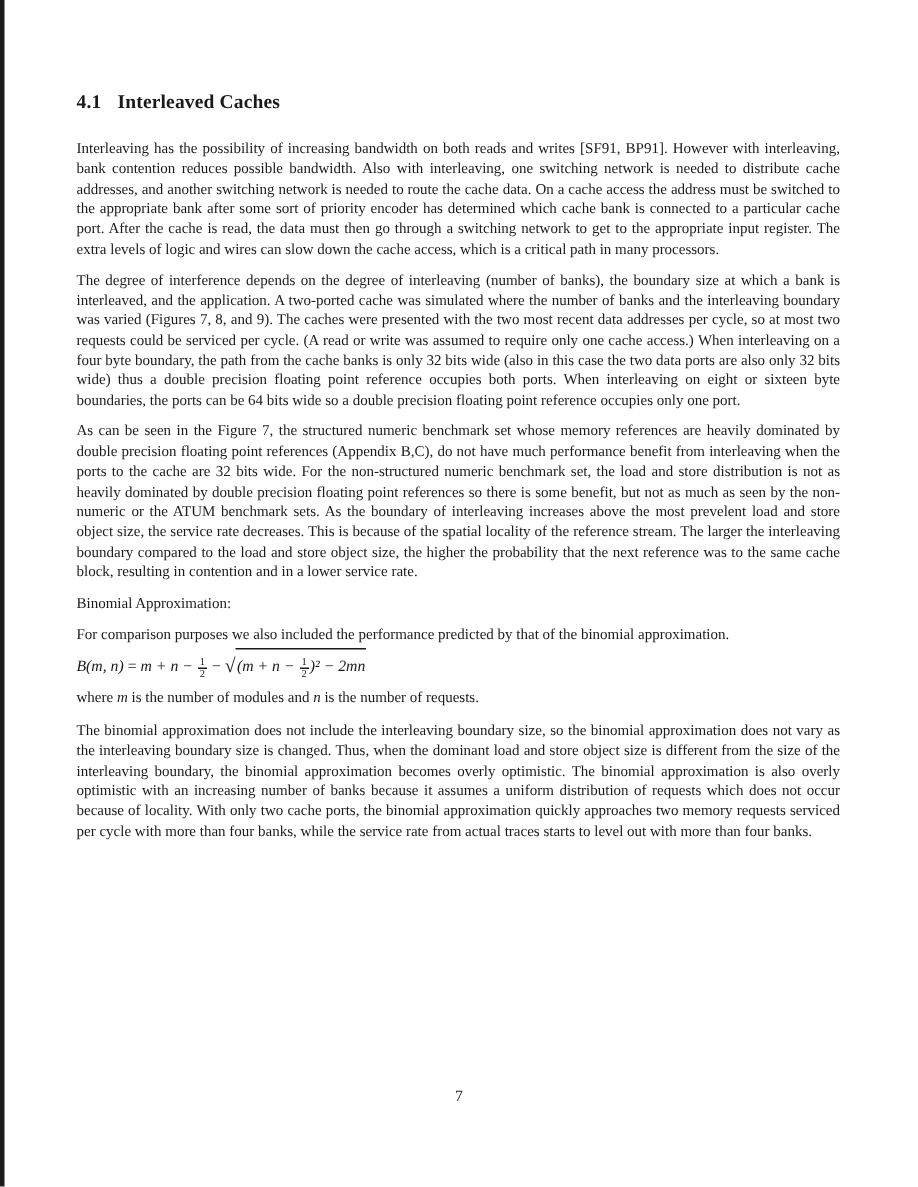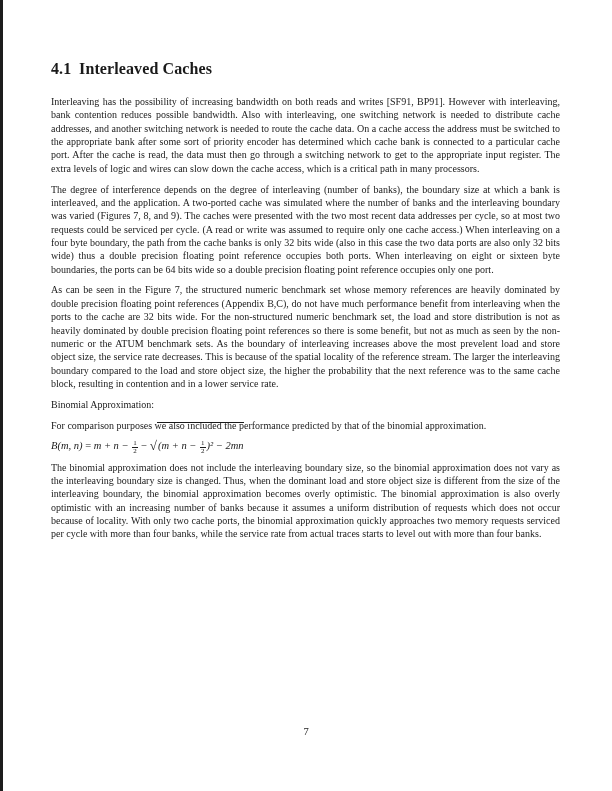--- a/index.html
+++ b/index.html
@@ -23,21 +23,21 @@
     height: 791px;
     background: #1c1c1c;
   }
   .page {
     position: absolute;
     left: 51px;
     top: 60px;
     width: 509px;
   }
   .section-heading {
-    font-size: 16px;
+    font-size: 13px;
     font-weight: bold;
     margin: 0 0 17px 0;
     letter-spacing: 0.1px;
   }
   .section-heading .num {
     display: inline-block;
     width: 24px;
   }
   p {
     margin: 0 0 7.5px 0;
@@ -62,21 +62,21 @@
     margin: 0 1px;
   }
   .frac span { display: block; }
   .frac .num-part { border-bottom: 0.8px solid #1a1a1a; padding: 0 1px; }
   .sqrt-sign {
     font-size: 13px;
     vertical-align: -1px;
   }
   .radicand {
     border-top: 0.9px solid #1a1a1a;
-    padding-top: 17px;
+    padding-top: 6px;
     padding-left: 1px;
   }
   .where-line { margin-bottom: 9px; }
   .page-number {
     position: absolute;
     top: 726px;
     left: 0;
     width: 612px;
     text-align: center;
     font-size: 10.5px;
@@ -109,17 +109,24 @@
       <span>2</span>
     </span>
     <span>−</span>
     <span class="sqrt-sign">√</span><span class="radicand"><i>(m + n −</i>
       <span class="frac">
         <span class="num-part">1</span>
         <span>2</span>
       </span><i>)² − 2mn</i></span>
   </div>
 
+  <p class="where-line">
+    <span>where</span>
+    <i>m</i>
+    <span>is the number of modules and</span>
+    <i>n</i>
+    <span>is the number of requests.</span>
+  </p>
 
   <p>The binomial approximation does not include the interleaving boundary size, so the binomial approximation does not vary as the interleaving boundary size is changed. Thus, when the dominant load and store object size is different from the size of the interleaving boundary, the binomial approximation becomes overly optimistic. The binomial approximation is also overly optimistic with an increasing number of banks because it assumes a uniform distribution of requests which does not occur because of locality. With only two cache ports, the binomial approximation quickly approaches two memory requests serviced per cycle with more than four banks, while the service rate from actual traces starts to level out with more than four banks.</p>
 </div>
 
 <div class="page-number">7</div>
 
 </body></html>

